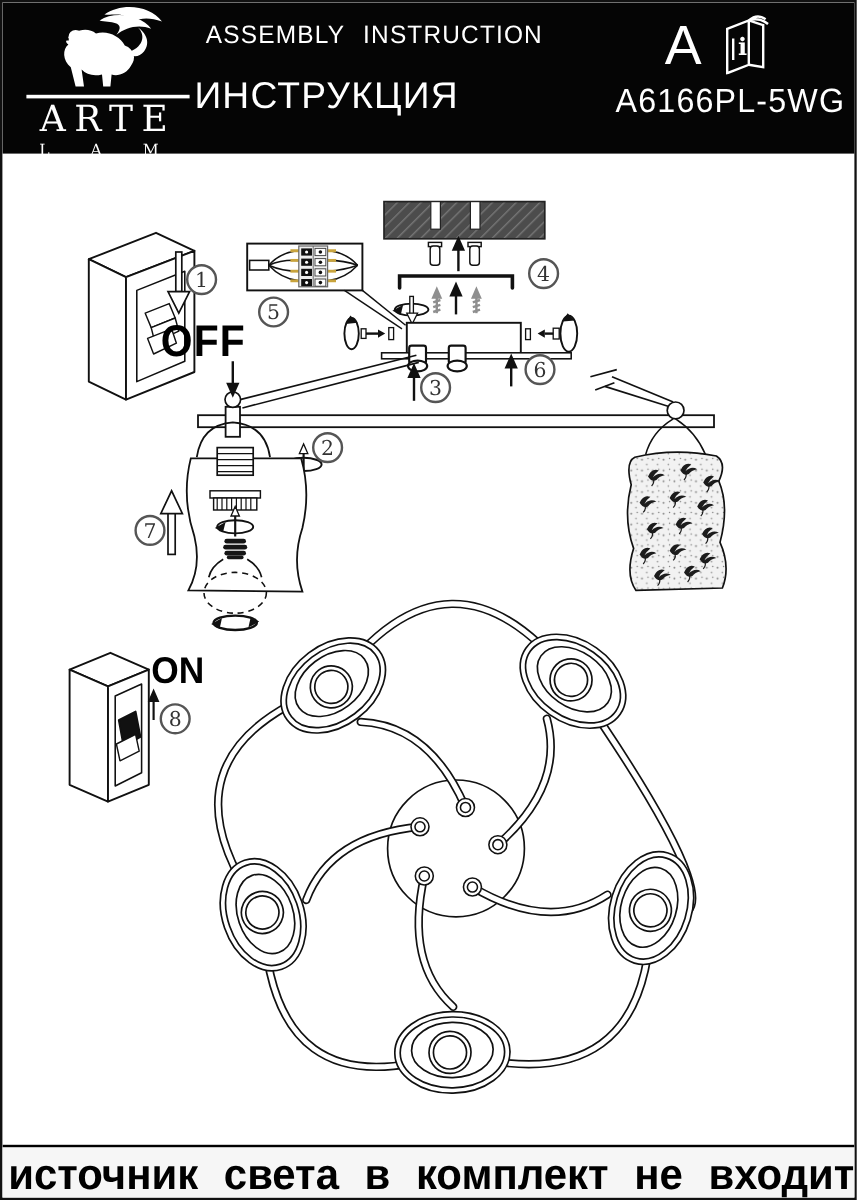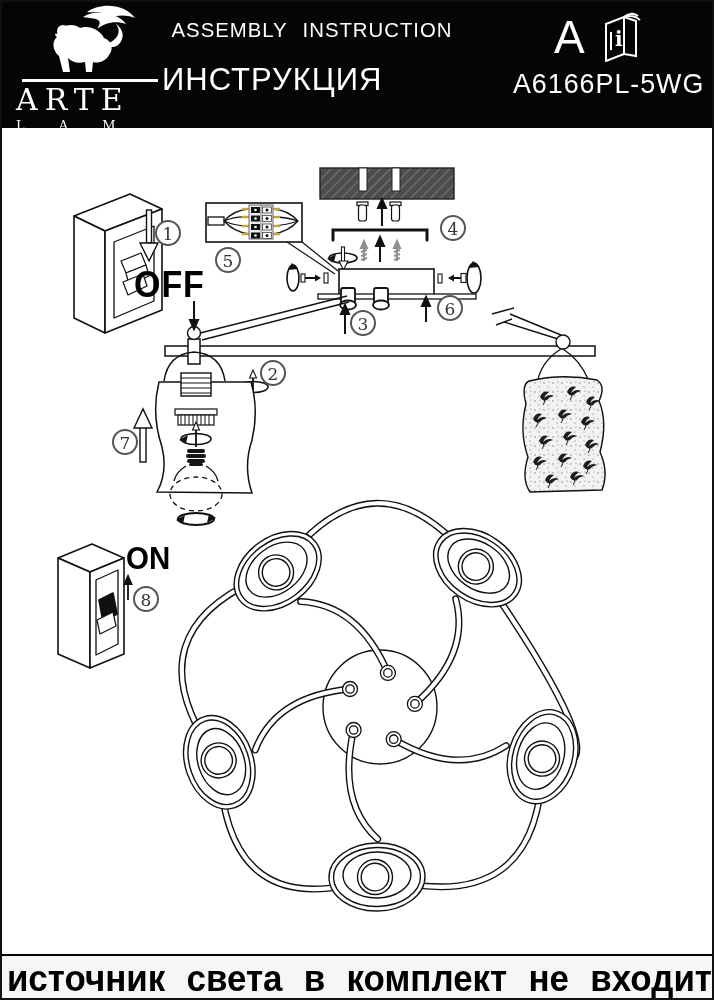--- a/index.html
+++ b/index.html
@@ -1,21 +1,21 @@
 <!DOCTYPE html>
 <html><head>
 <meta charset="utf-8">
 <style>
   html,body{margin:0;padding:0;background:#888;}
   .page{position:relative;width:714px;height:1000px;background:#fff;margin:0 auto;
         overflow:hidden;font-family:"Liberation Sans",sans-serif;
         box-sizing:border-box;border:2px solid #111;}
   
   .hdr{position:absolute;left:0;top:0;width:714px;height:126px;background:#050505;color:#fff;}
-  .logo{position:absolute;left:14px;top:2px;width:148px;height:122px;text-align:left;}
+  .logo{position:absolute;left:14px;top:2px;width:148px;height:122px;text-align:center;}
   .logo .lion{display:block;margin:0 auto;}
   .logo .bar{height:3px;background:#fff;margin:1px 6px 2px 6px;}
   .brandname{font-family:"DejaVu Serif",serif;font-size:30px;letter-spacing:7px;line-height:32px;}
   .brandsub{font-family:"DejaVu Serif",serif;font-size:13px;letter-spacing:15px;margin-top:2px;}
   .t-en{position:absolute;left:160px;top:16px;width:300px;text-align:center;
         font-size:21px;letter-spacing:1px;word-spacing:9px;transform:scaleX(.97);}
   .t-ru{position:absolute;left:160px;top:60px;width:300px;text-align:left;
         font-size:31px;letter-spacing:1px;}
   .rev{position:absolute;left:552px;top:8px;font-size:46px;}
   .booklet{position:absolute;left:598px;top:10px;}

